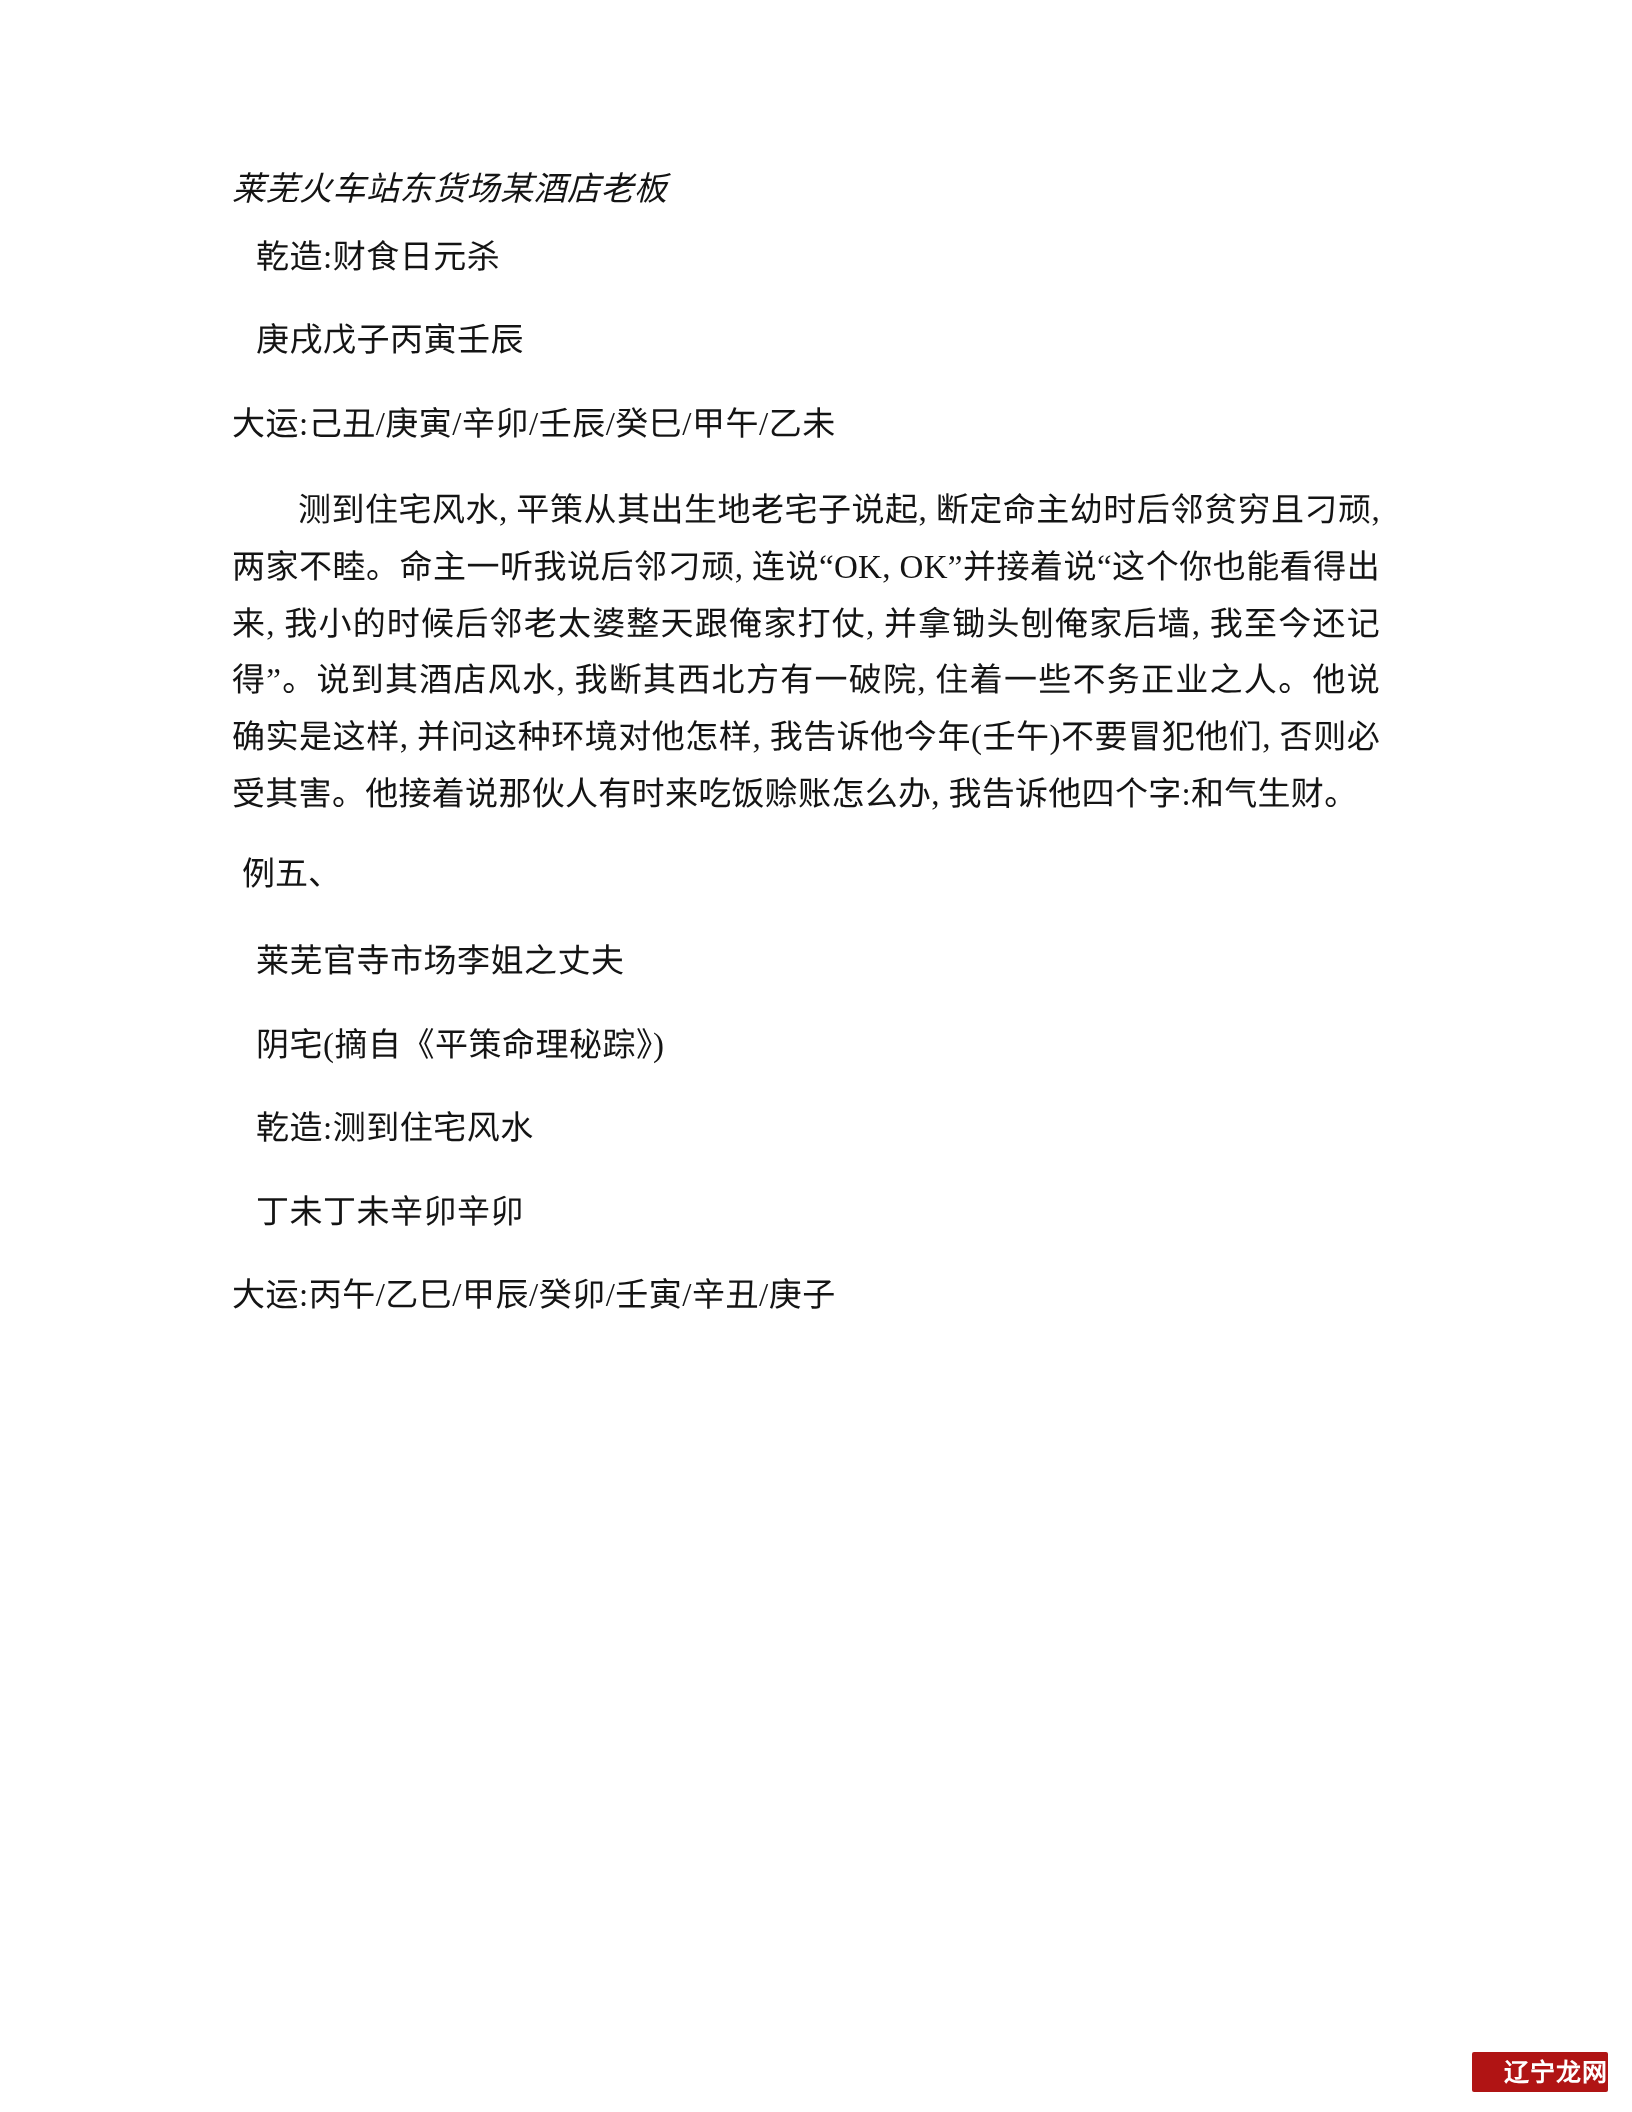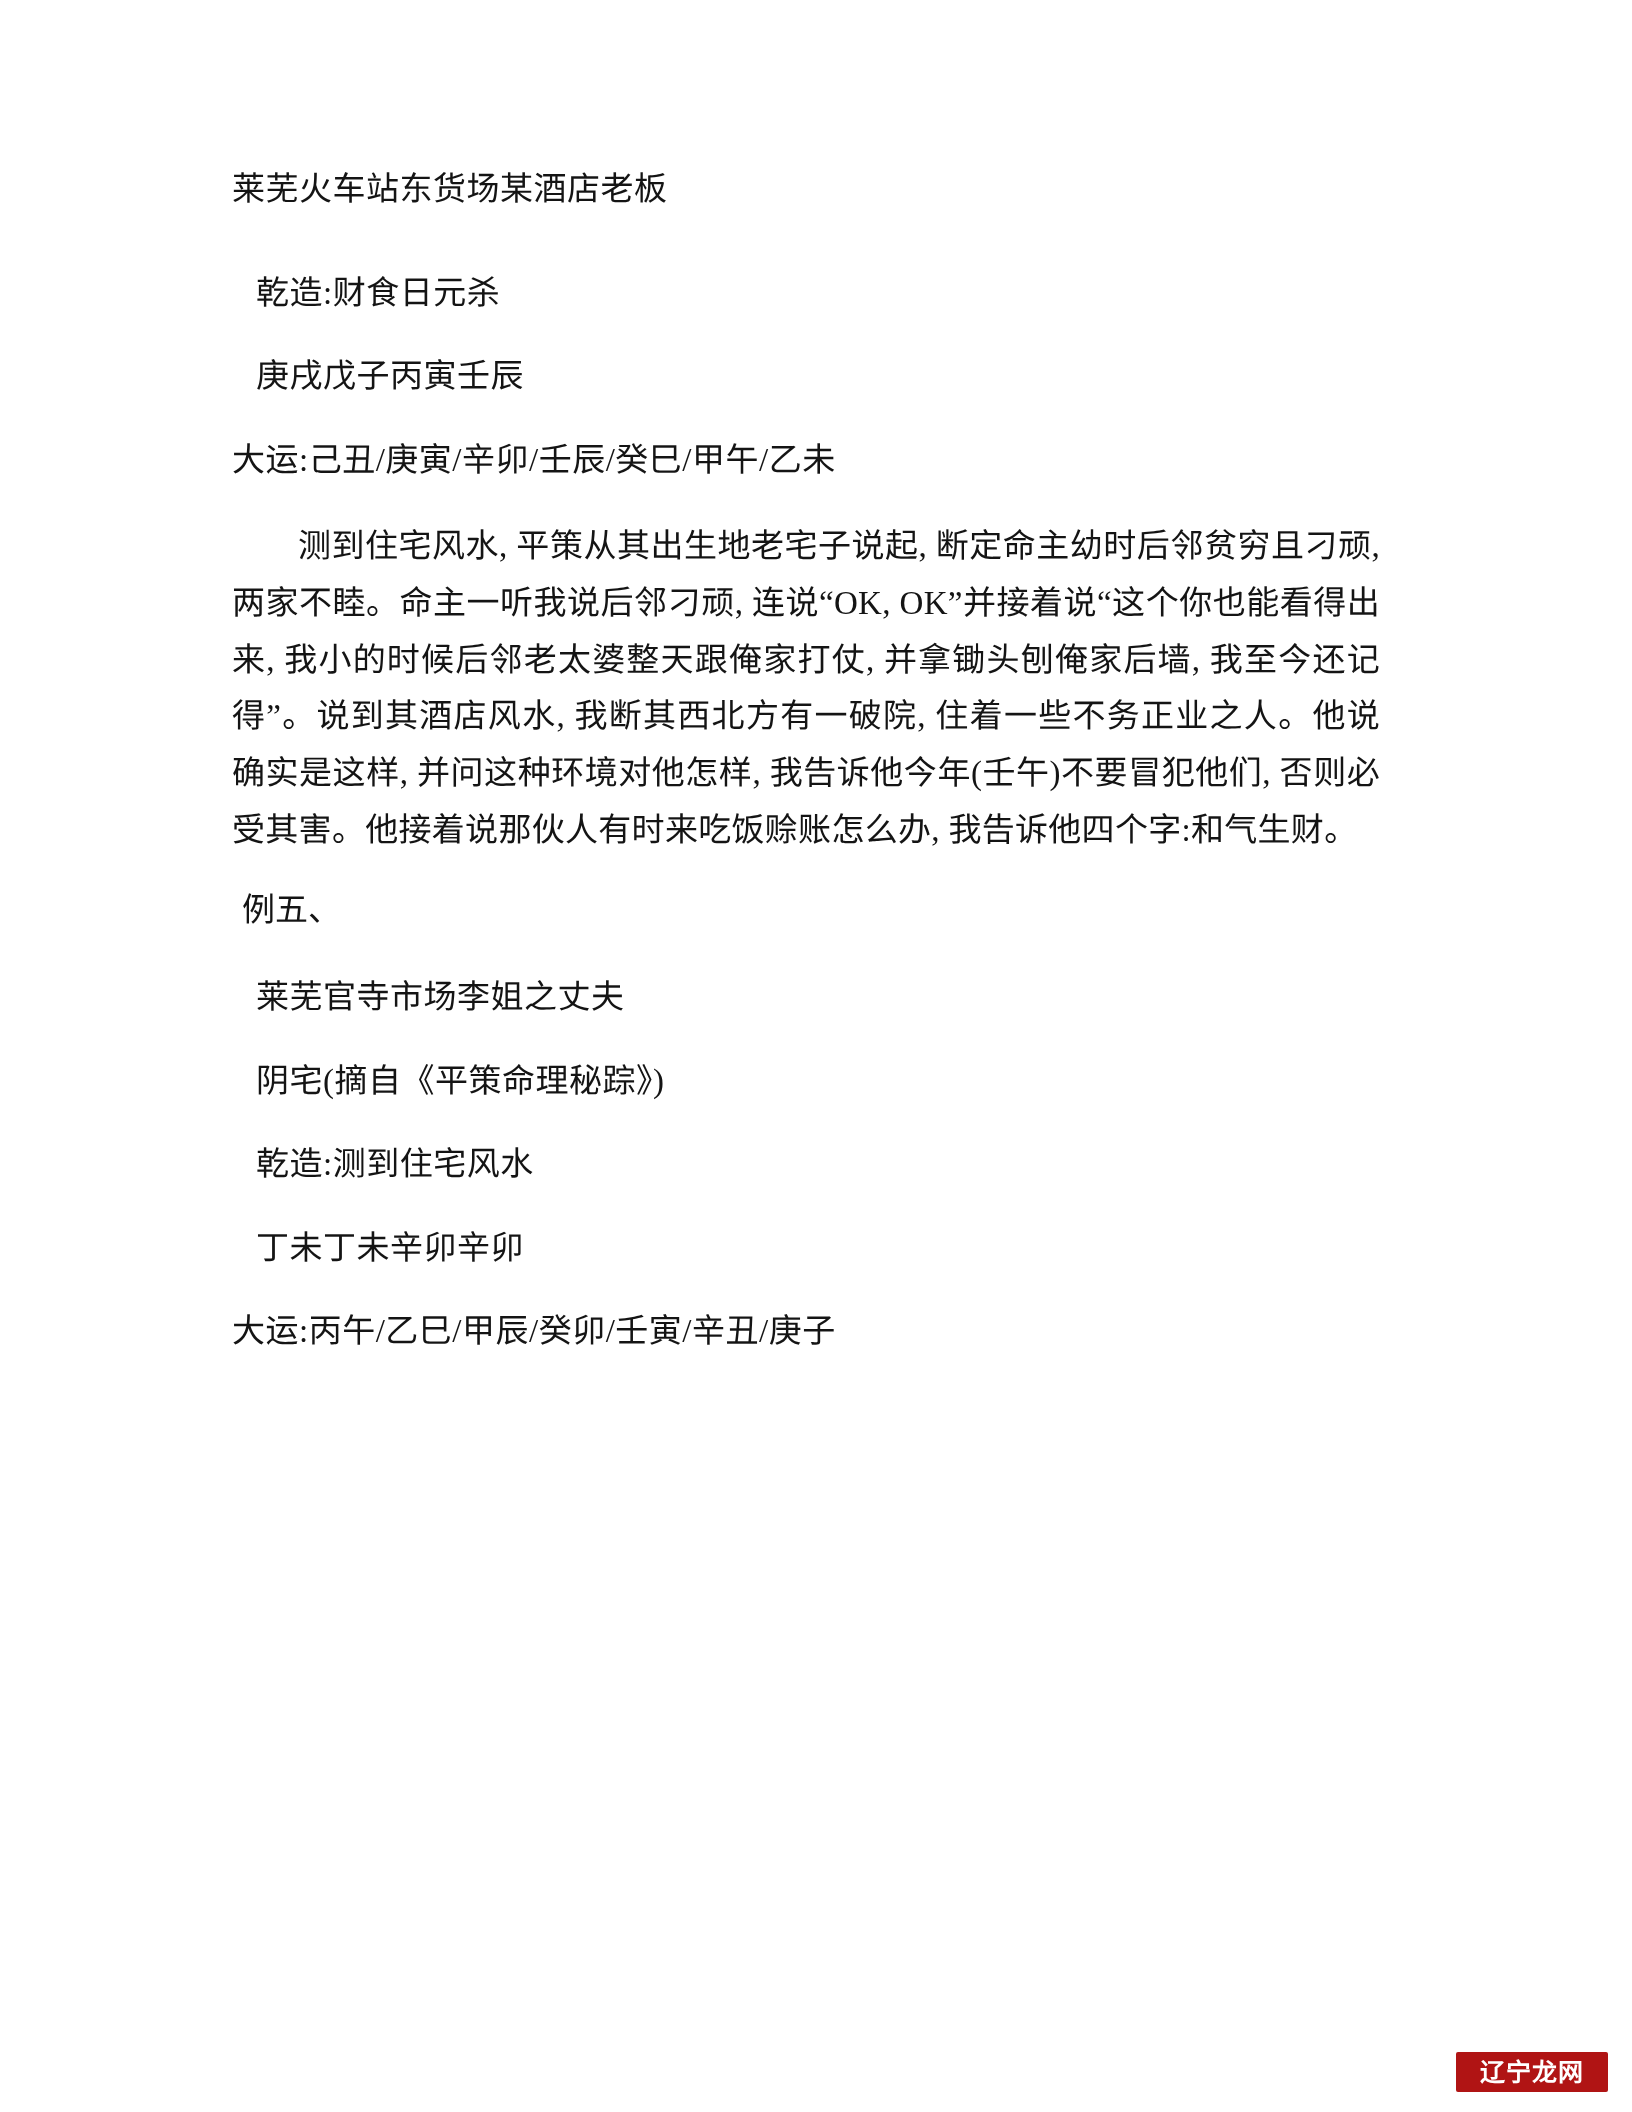--- a/index.html
+++ b/index.html
@@ -50,43 +50,44 @@
     text-align: justify;
     text-justify: inter-ideograph;
     text-indent: 66px;
   }
 
   
   .gap-sm { margin-bottom: 40px; margin-left: 24px; }
   .gap-md { margin-bottom: 36px; }
 
   .block-head {
-    margin-bottom: 60px;
+    margin-bottom: 24px;
+    font-style: italic;
   }
 
   .section-marker {
     font-size: 33px;
     line-height: 1.32;
     color: #141414;
     margin: 16px 0 44px 0;
     text-indent: 10px;
   }
 
   
   .watermark {
     position: absolute;
     right: 24px;
     bottom: 20px;
-    width: 152px;
+    width: 136px;
     height: 40px;
     background: #b01414;
     border-radius: 2px;
     display: flex;
     align-items: center;
-    justify-content: center;
+    justify-content: flex-end;
     overflow: hidden;
   }
   .watermark-text {
     font-family: "DejaVu Sans", "Liberation Sans", sans-serif;
     font-size: 25px;
     font-weight: bold;
     color: #ffffff;
     letter-spacing: 1px;
     line-height: 1;
   }

